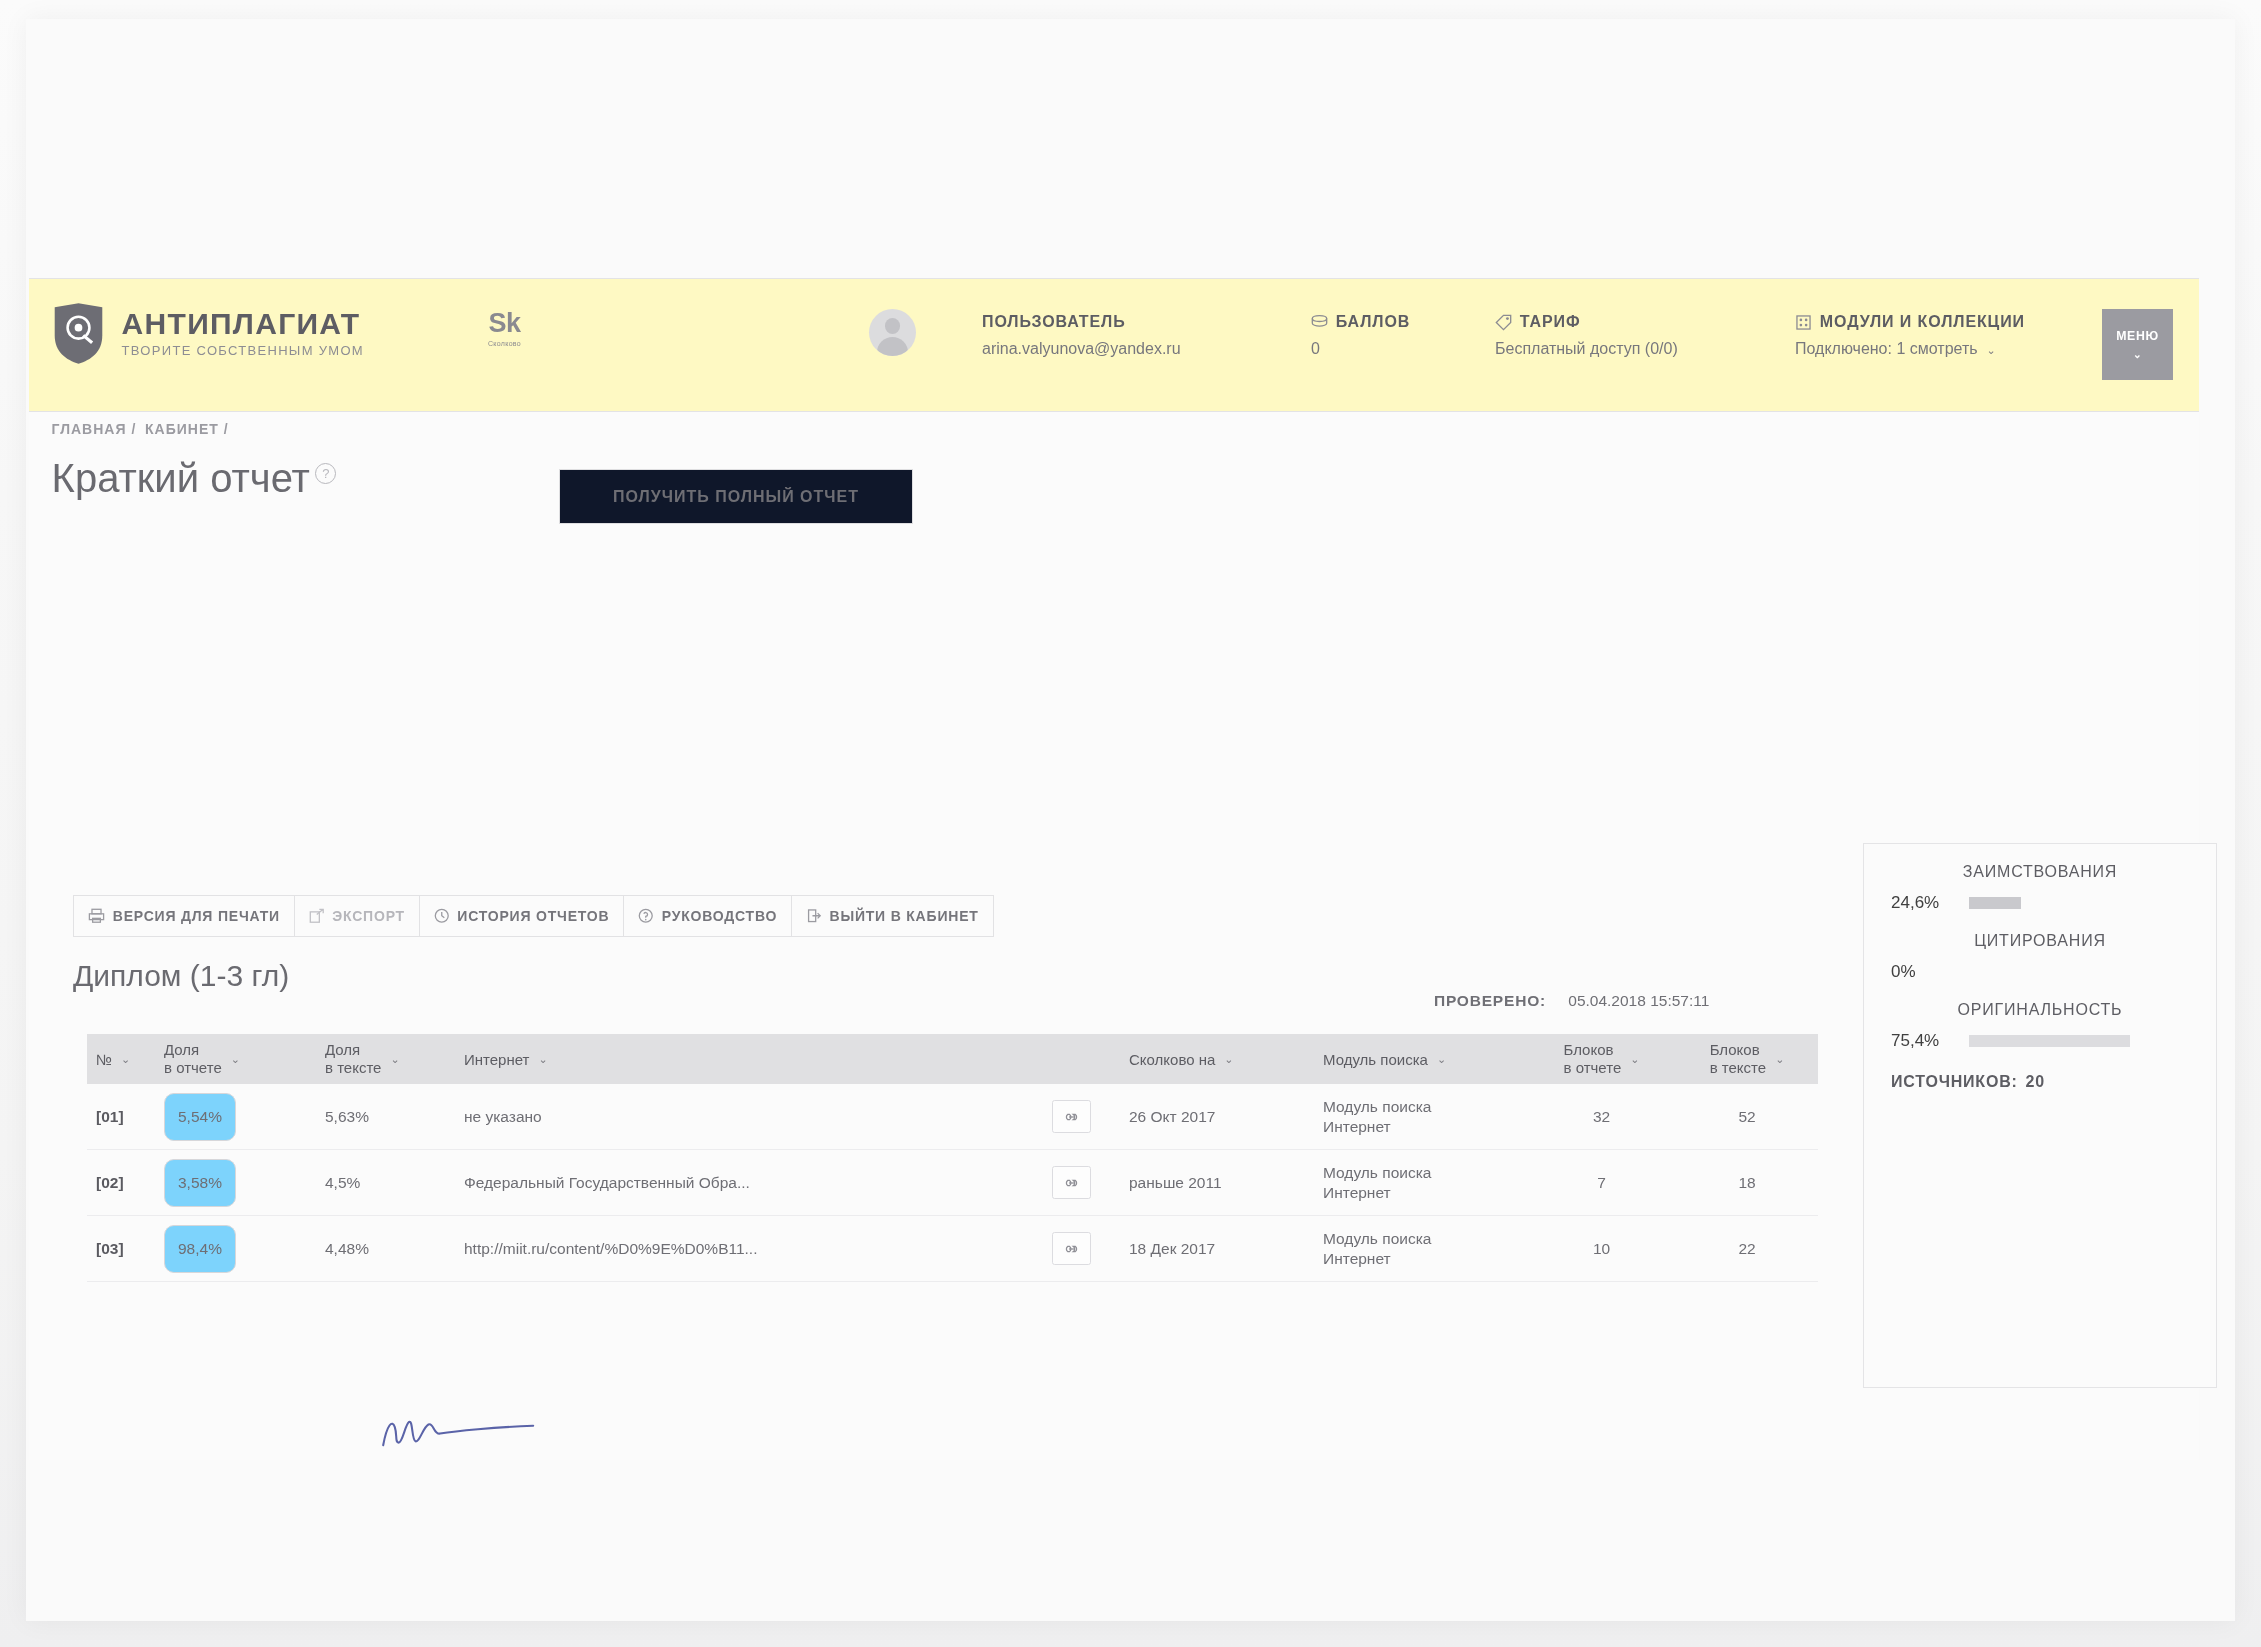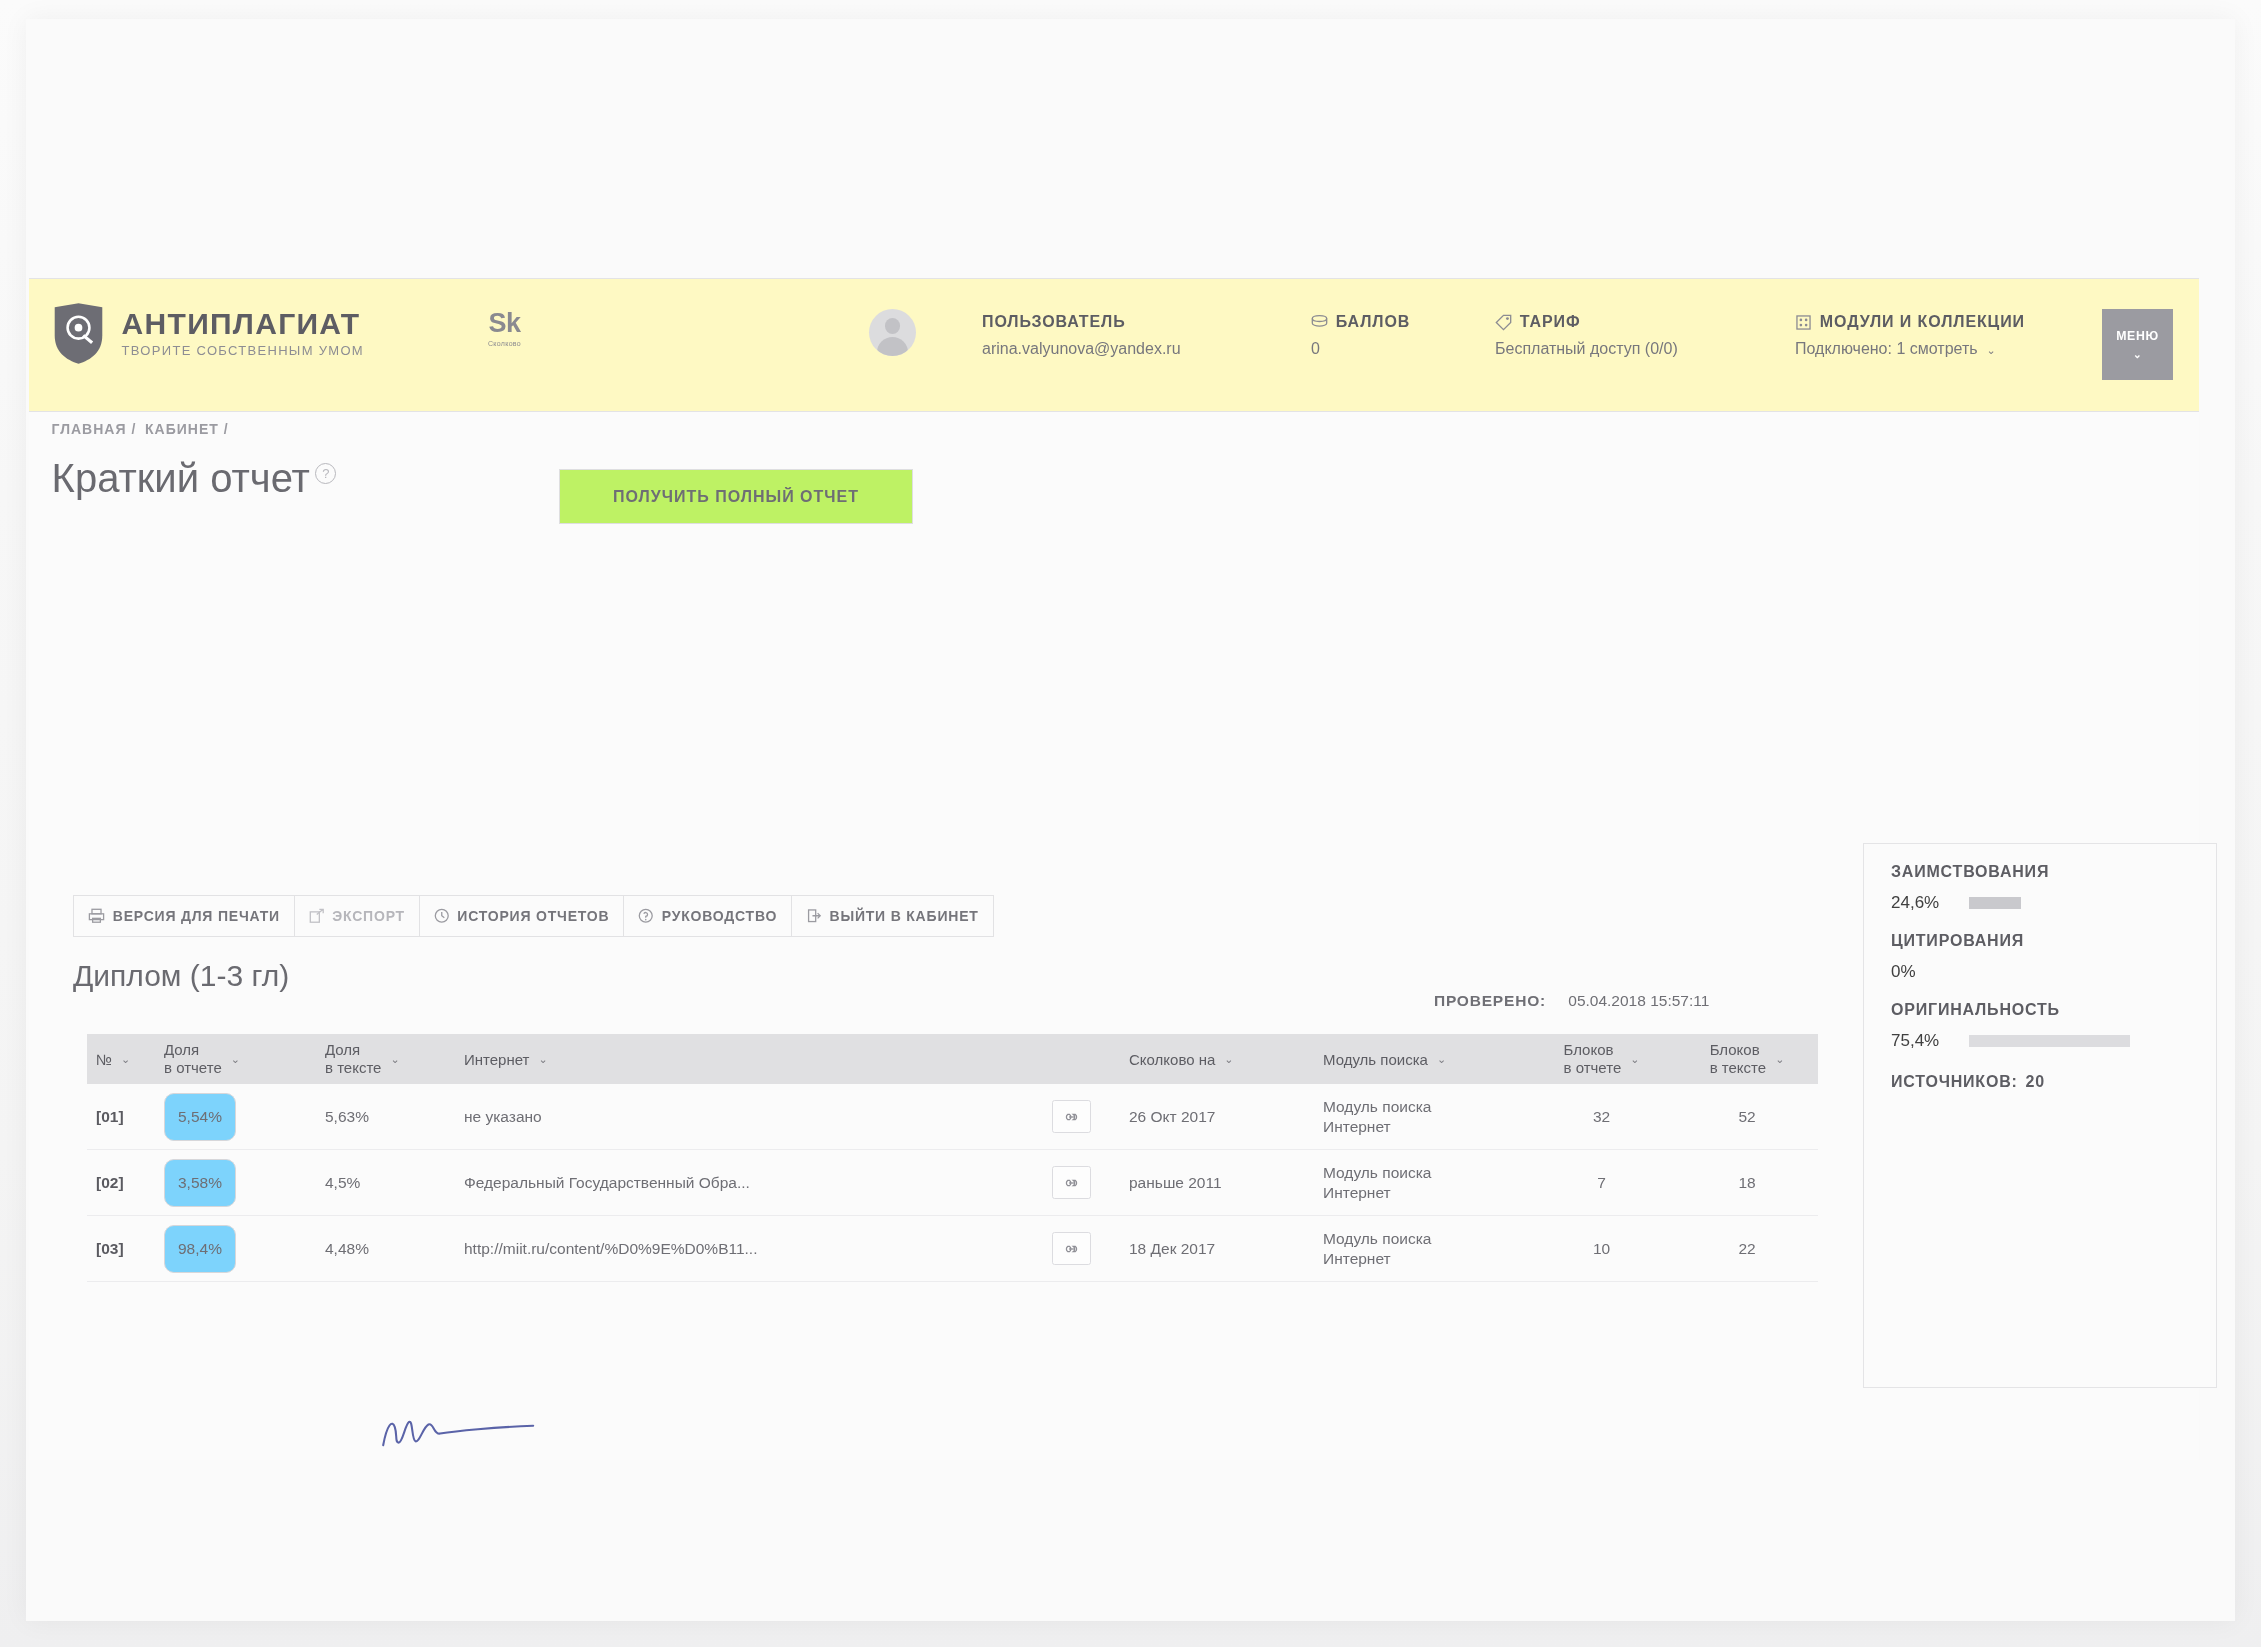--- a/index.html
+++ b/index.html
@@ -197,21 +197,21 @@
     vertical-align: 14px;
     margin-left: 5.2px;
   }
   .full-report-btn {
     position: absolute;
     left: 530px;
     top: 191px;
     width: 352px;
     height: 53px;
     border: 1.3px solid #dedee0;
-    background: #bef264;
+    background: #0f172a;
     color: #6e6e74;
     font-size: 16px;
     font-weight: bold;
     letter-spacing: 1px;
     display: flex;
     align-items: center;
     justify-content: center;
   }
 
   
@@ -355,23 +355,24 @@
     width: 352px;
     height: 543px;
     border: 1.3px solid #e4e4e6;
     background: #fbfbfb;
   }
   .stat {
     padding: 19.4px 27px 0 27px;
   }
   .stat-label {
     font-size: 16px;
-    font-weight: bold;
+    font-weight: normal;
     letter-spacing: 0.8px;
     color: #5d5d63;
+    text-align: center;
   }
   .stat-row {
     display: flex;
     align-items: center;
     margin-top: 11.6px;
   }
   .stat-val {
     font-size: 17px;
     color: #404040;
     width: 78px;

